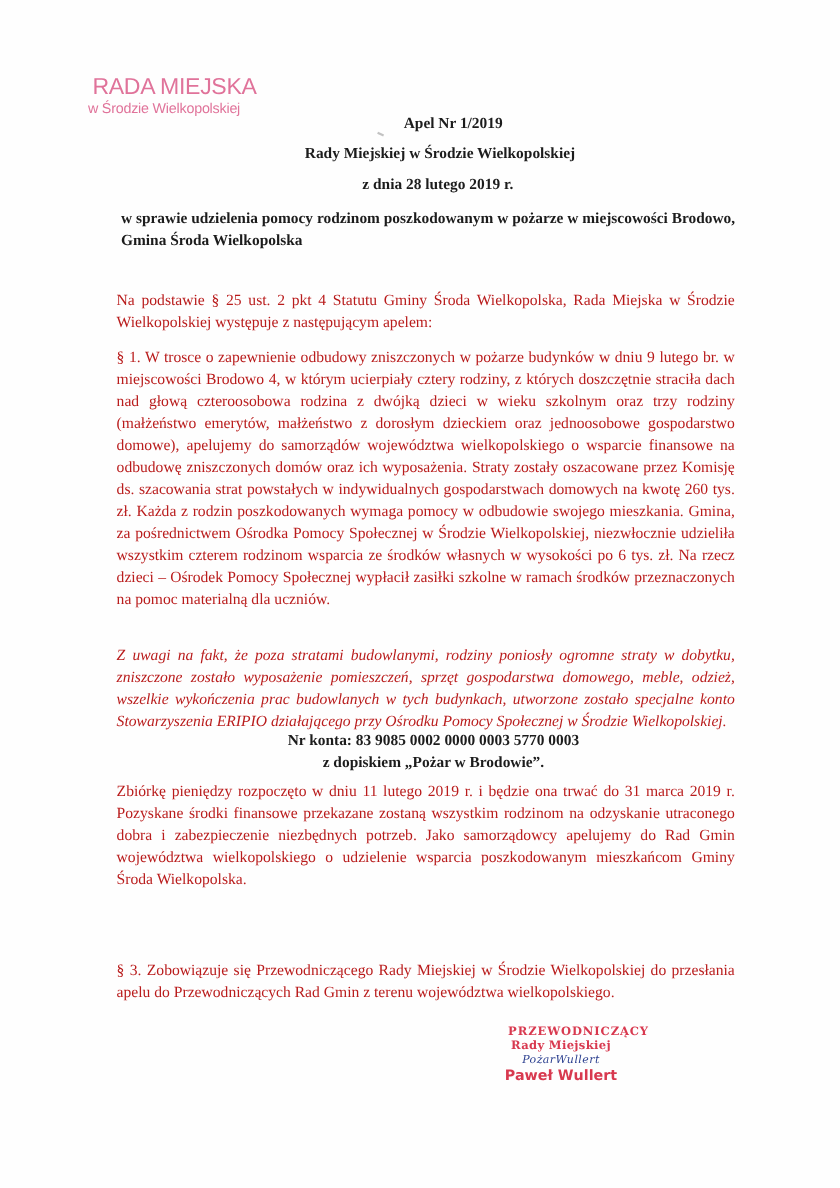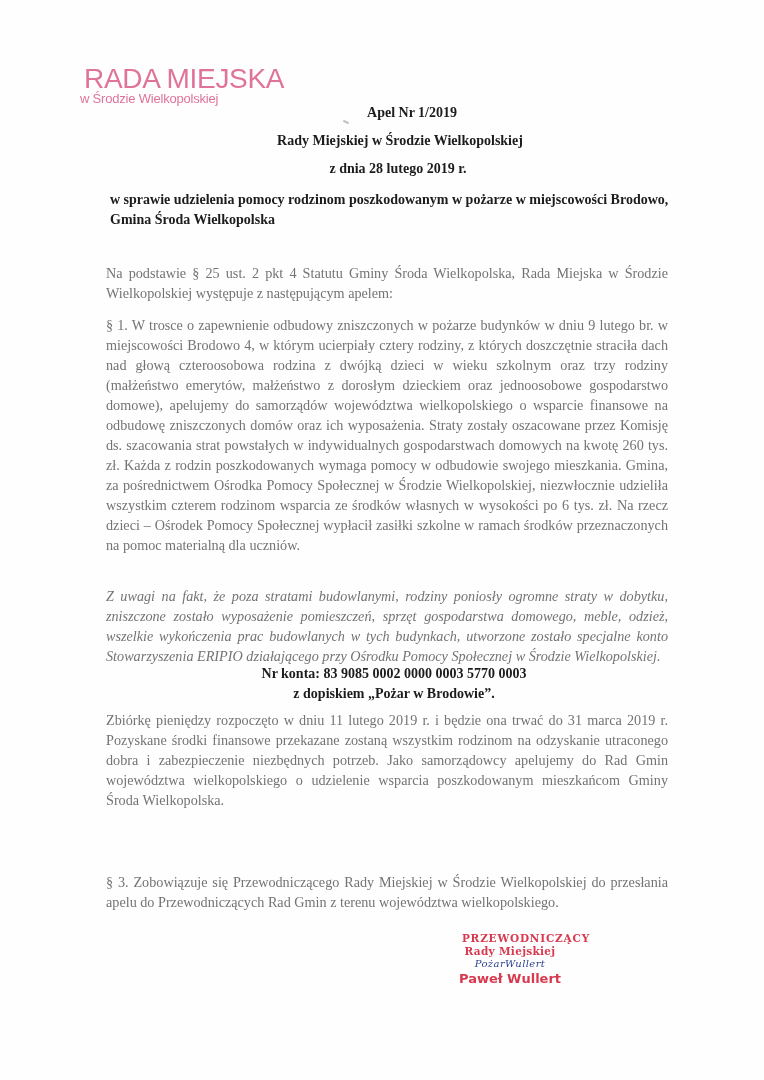--- a/index.html
+++ b/index.html
@@ -24,21 +24,21 @@
     }
     
     .logo {
       position: absolute;
       left: 84px;
       top: 68px;
       font-family: "Liberation Sans", sans-serif;
       color: #e0739a;
     }
     .logo .logo-title {
-      font-size: 28px;
+      font-size: 21px;
       letter-spacing: -0.3px;
       line-height: 22px;
       white-space: nowrap;
     }
     .logo .logo-sub {
       font-size: 13px;
       line-height: 16px;
       margin-left: -4px;
       margin-top: 1px;
       letter-spacing: -0.2px;
@@ -68,21 +68,21 @@
       line-height: 20px;
       color: #1c1c1c;
     }
     .paragraph {
       position: absolute;
       left: 106px;
       width: 562px;
       font-size: 14.2px;
       line-height: 20px;
       text-align: justify;
-      color: #737373;
+      color: #b91c1c;
     }
     .p-intro { top: 263px; }
     .p-s1 { top: 315px; }
     .p-uwagi { top: 586px; font-style: italic; }
     .account {
       position: absolute;
       left: 0;
       width: 764px;
       text-align: center;
       font-weight: bold;

